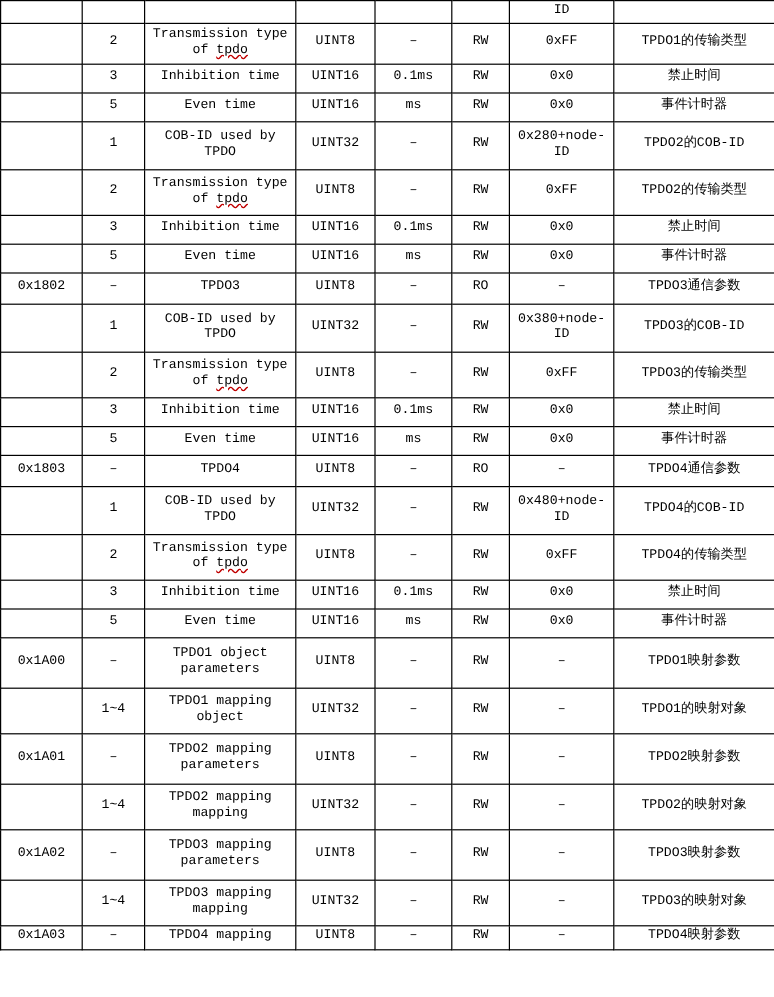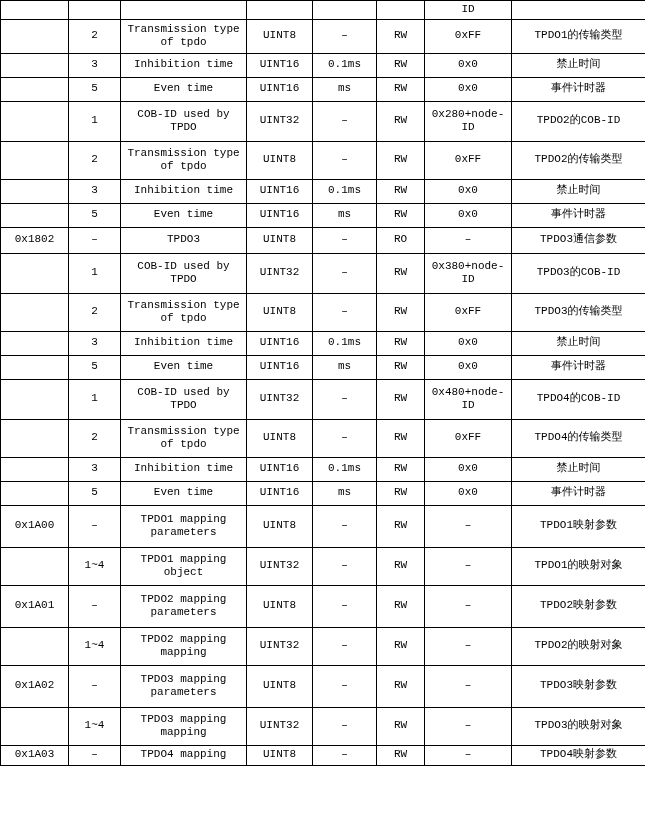--- a/index.html
+++ b/index.html
@@ -40,20 +40,21 @@
   }
   .c0 { width: 68px; }
   .c1 { width: 52px; }
   .c2 { width: 126px; }
   .c3 { width: 66px; }
   .c4 { width: 64px; }
   .c5 { width: 48px; }
   .c6 { width: 87px; }
   .c7 { width: 134px; }
   .underline-wavy {
+    text-decoration: underline;
     text-decoration-style: wavy;
     text-decoration-color: #c00000;
   }
 </style>
 </head>
 <body>
 
 <table class="obj-table">
   <colgroup>
     <col class="c0">
@@ -189,20 +190,30 @@
       <tr style="height: 24px;">
         <td class="idx"></td>
         <td>5</td>
         <td>Even time</td>
         <td>UINT16</td>
         <td>ms</td>
         <td>RW</td>
         <td>0x0</td>
         <td class="cn">事件计时器</td>
       </tr>
+      <tr style="height: 26px;">
+        <td class="idx">0x1803</td>
+        <td>–</td>
+        <td>TPDO4</td>
+        <td>UINT8</td>
+        <td>–</td>
+        <td>RO</td>
+        <td>–</td>
+        <td class="cn">TPDO4通信参数</td>
+      </tr>
       <tr style="height: 40px;">
         <td class="idx"></td>
         <td>1</td>
         <td>COB-ID used by TPDO</td>
         <td>UINT32</td>
         <td>–</td>
         <td>RW</td>
         <td>0x480+node-ID</td>
         <td class="cn">TPDO4的COB-ID</td>
       </tr>
@@ -232,21 +243,21 @@
         <td>Even time</td>
         <td>UINT16</td>
         <td>ms</td>
         <td>RW</td>
         <td>0x0</td>
         <td class="cn">事件计时器</td>
       </tr>
       <tr style="height: 42px;">
         <td class="idx">0x1A00</td>
         <td>–</td>
-        <td>TPDO1 mapping parameters</td>
+        <td>TPDO1 object parameters</td>
         <td>UINT8</td>
         <td>–</td>
         <td>RW</td>
         <td>–</td>
         <td class="cn">TPDO1映射参数</td>
       </tr>
       <tr style="height: 38px;">
         <td class="idx"></td>
         <td>1~4</td>
         <td>TPDO1 mapping object</td>

